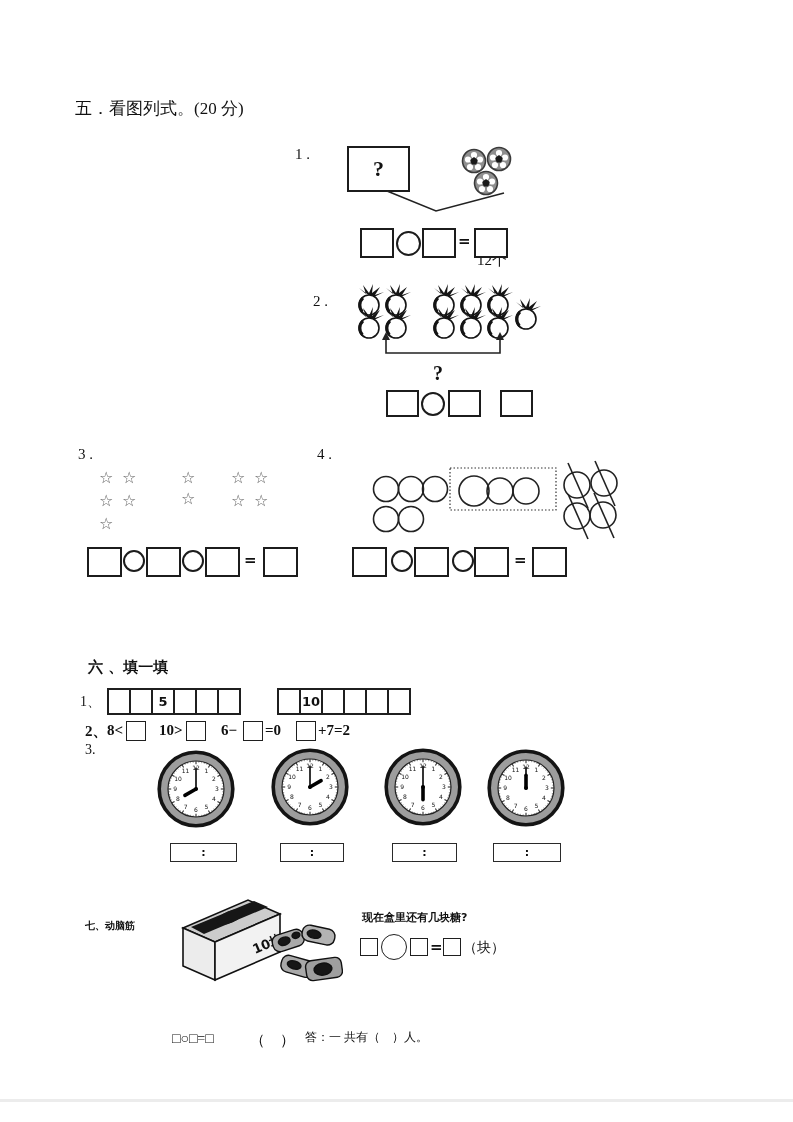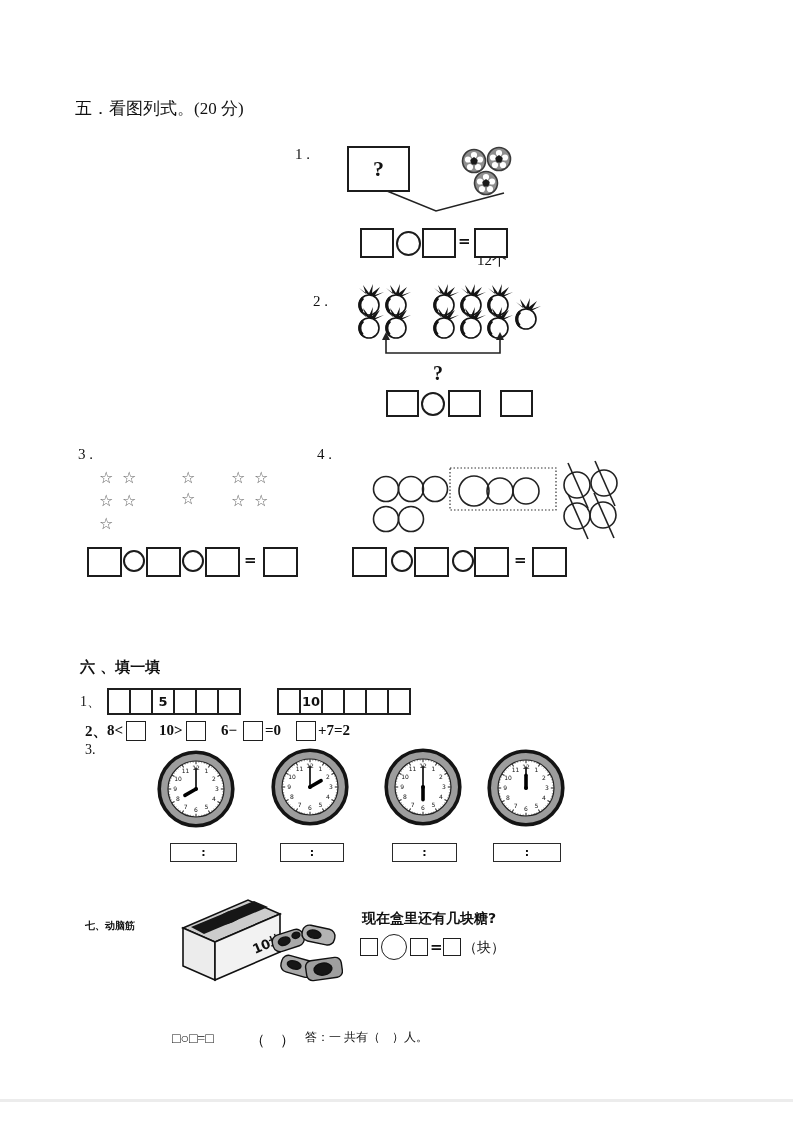--- a/index.html
+++ b/index.html
@@ -187,21 +187,21 @@
         <line x1="224" y1="38" x2="244" y2="83" stroke="#222" stroke-width="1.6"></line>
       </svg></div>
   <div class="eqbox" style="left:352px;top:547px;width:35px;height:30px;"></div>
   <div class="eqcircle" style="left:391px;top:550px;width:22px;height:22px;"></div>
   <div class="eqbox" style="left:414px;top:547px;width:35px;height:30px;"></div>
   <div class="eqcircle" style="left:452px;top:550px;width:22px;height:22px;"></div>
   <div class="eqbox" style="left:474px;top:547px;width:35px;height:30px;"></div>
   <div class="eq-sign" style="left:514px;top:551px;">=</div>
   <div class="eqbox" style="left:532px;top:547px;width:35px;height:30px;"></div>
 
-  <div class="lbl heiti" style="left:80px;top:658px;font-size:15px;">六 、填一填</div>
+  <div class="lbl heiti" style="left:88px;top:658px;font-size:15px;">六 、填一填</div>
 
   <div class="lbl" style="left:80px;top:693px;font-size:14px;">1、</div>
   <div class="strip" style="left:107px;top:688px;">
     <div class="cell"></div>
     <div class="cell"></div>
     <div class="cell">5</div>
     <div class="cell"></div>
     <div class="cell"></div>
     <div class="cell"></div>
   </div>
@@ -572,21 +572,21 @@
             <ellipse cx="136" cy="78" rx="7" ry="4" fill="#161616"></ellipse>
           </g>
         <g transform="rotate(-8 166 81)">
             <rect x="148" y="71" width="36" height="20" rx="6" fill="#9f9f9f"></rect>
             <ellipse cx="165" cy="81" rx="9" ry="6" fill="#161616"></ellipse>
           </g>
       </g>
     </svg>
   </div>
 
-  <div class="lbl heiti" style="left:362px;top:910px;font-size:14px;text-align:right;">现在盒里还有几块糖?</div>
+  <div class="lbl heiti" style="left:362px;top:910px;font-size:11px;text-align:right;">现在盒里还有几块糖?</div>
   <div class="s7box" style="left:360px;top:938px;"></div>
   <div class="s7circle" style="left:381px;top:934px;"></div>
   <div class="s7box" style="left:410px;top:938px;"></div>
   <div class="eq-sign" style="left:430px;top:938px;">=</div>
   <div class="s7box" style="left:443px;top:938px;"></div>
   <div class="lbl" style="left:463px;top:939px;font-size:14px;">（块）</div>
 
   <div class="lbl" style="left:172px;top:1031px;font-size:14px;">□○□=□</div>
   <div class="lbl" style="left:250px;top:1031px;font-size:15px;">（　）</div>
   <div class="lbl" style="left:305px;top:1029px;font-size:12px;">答：一 共有（　）人。</div>

